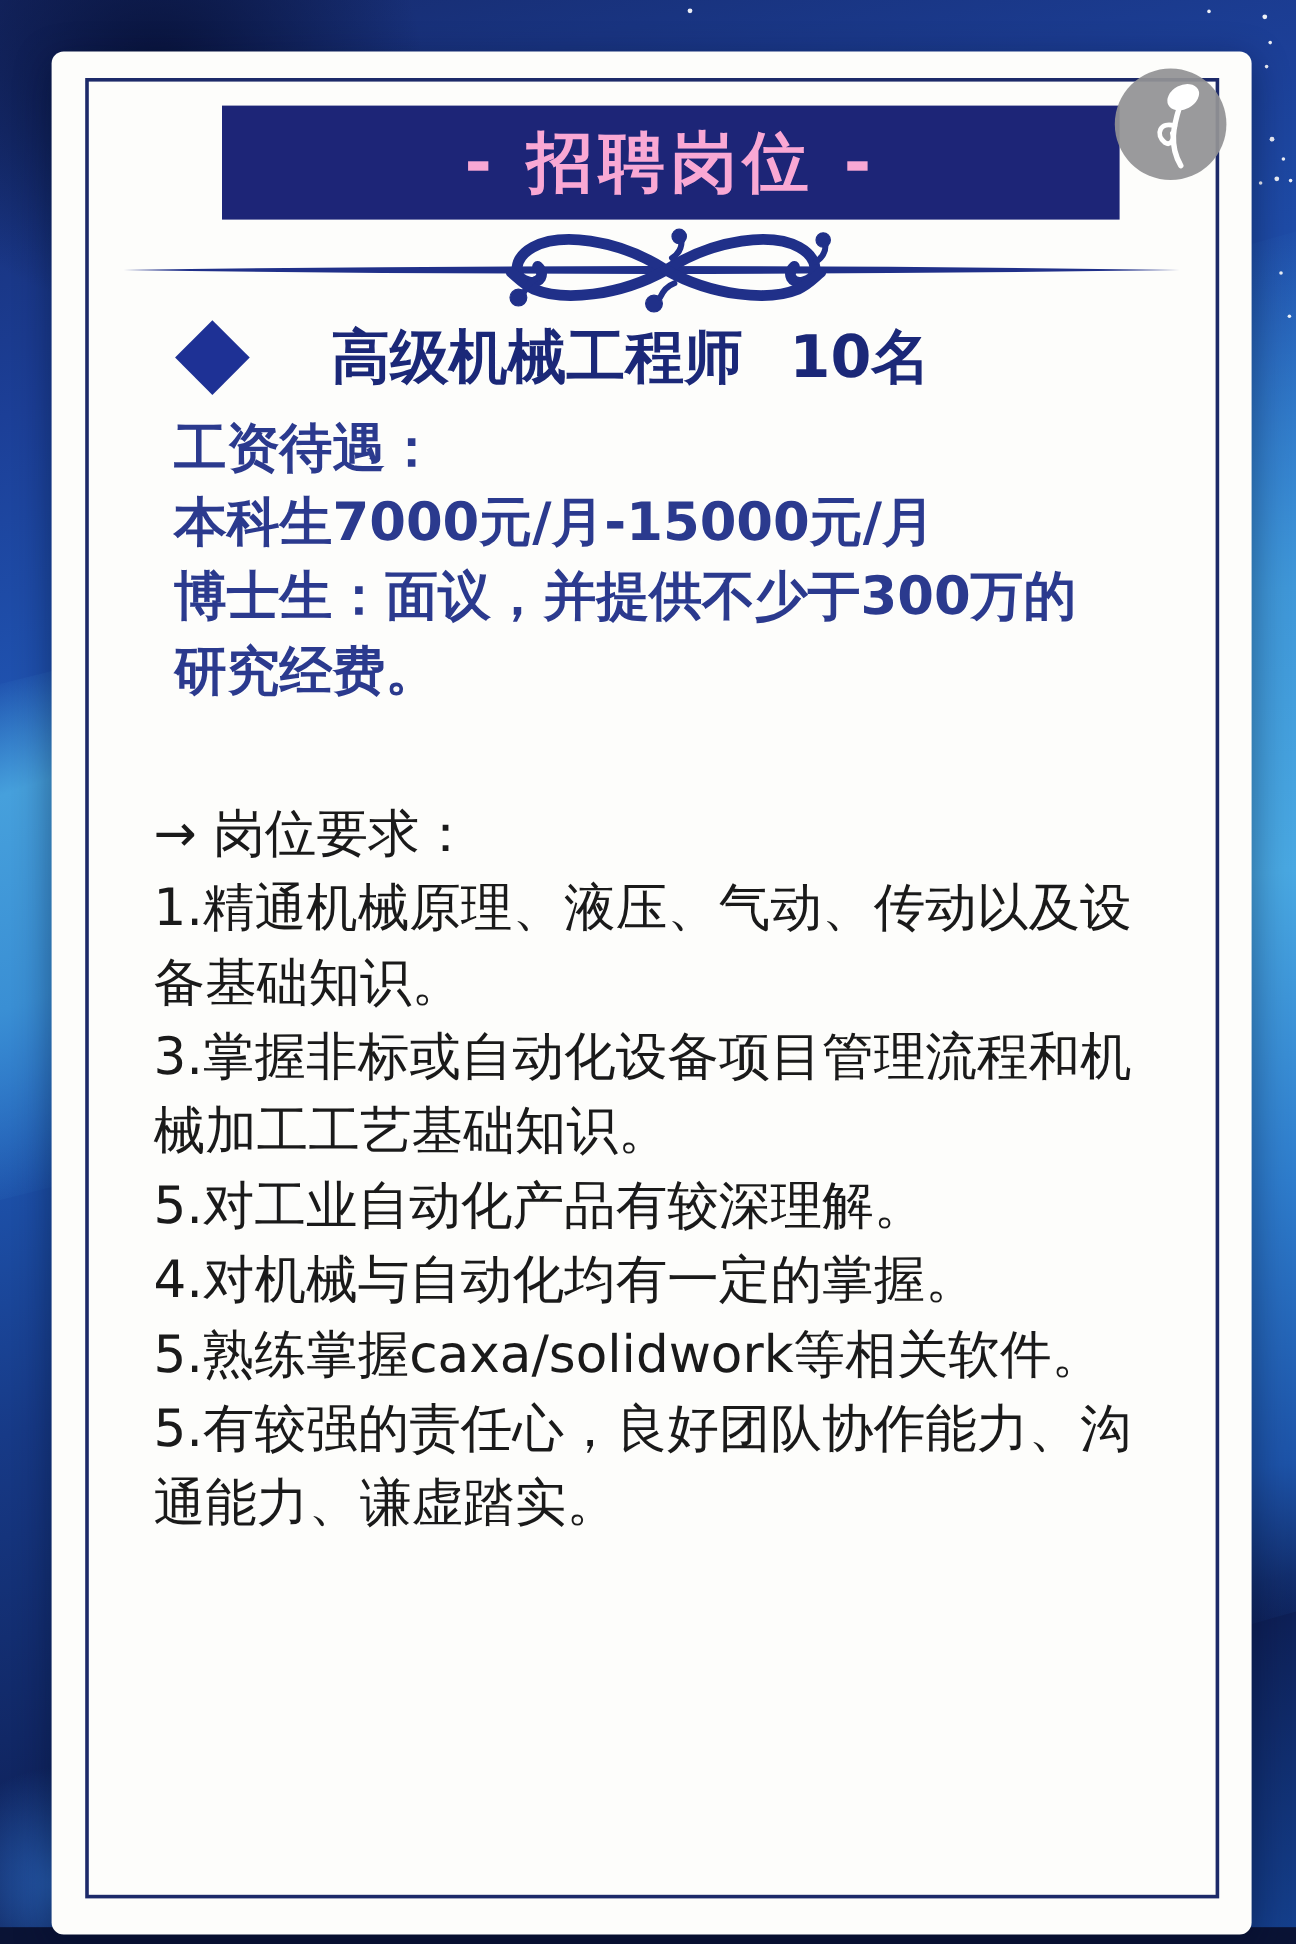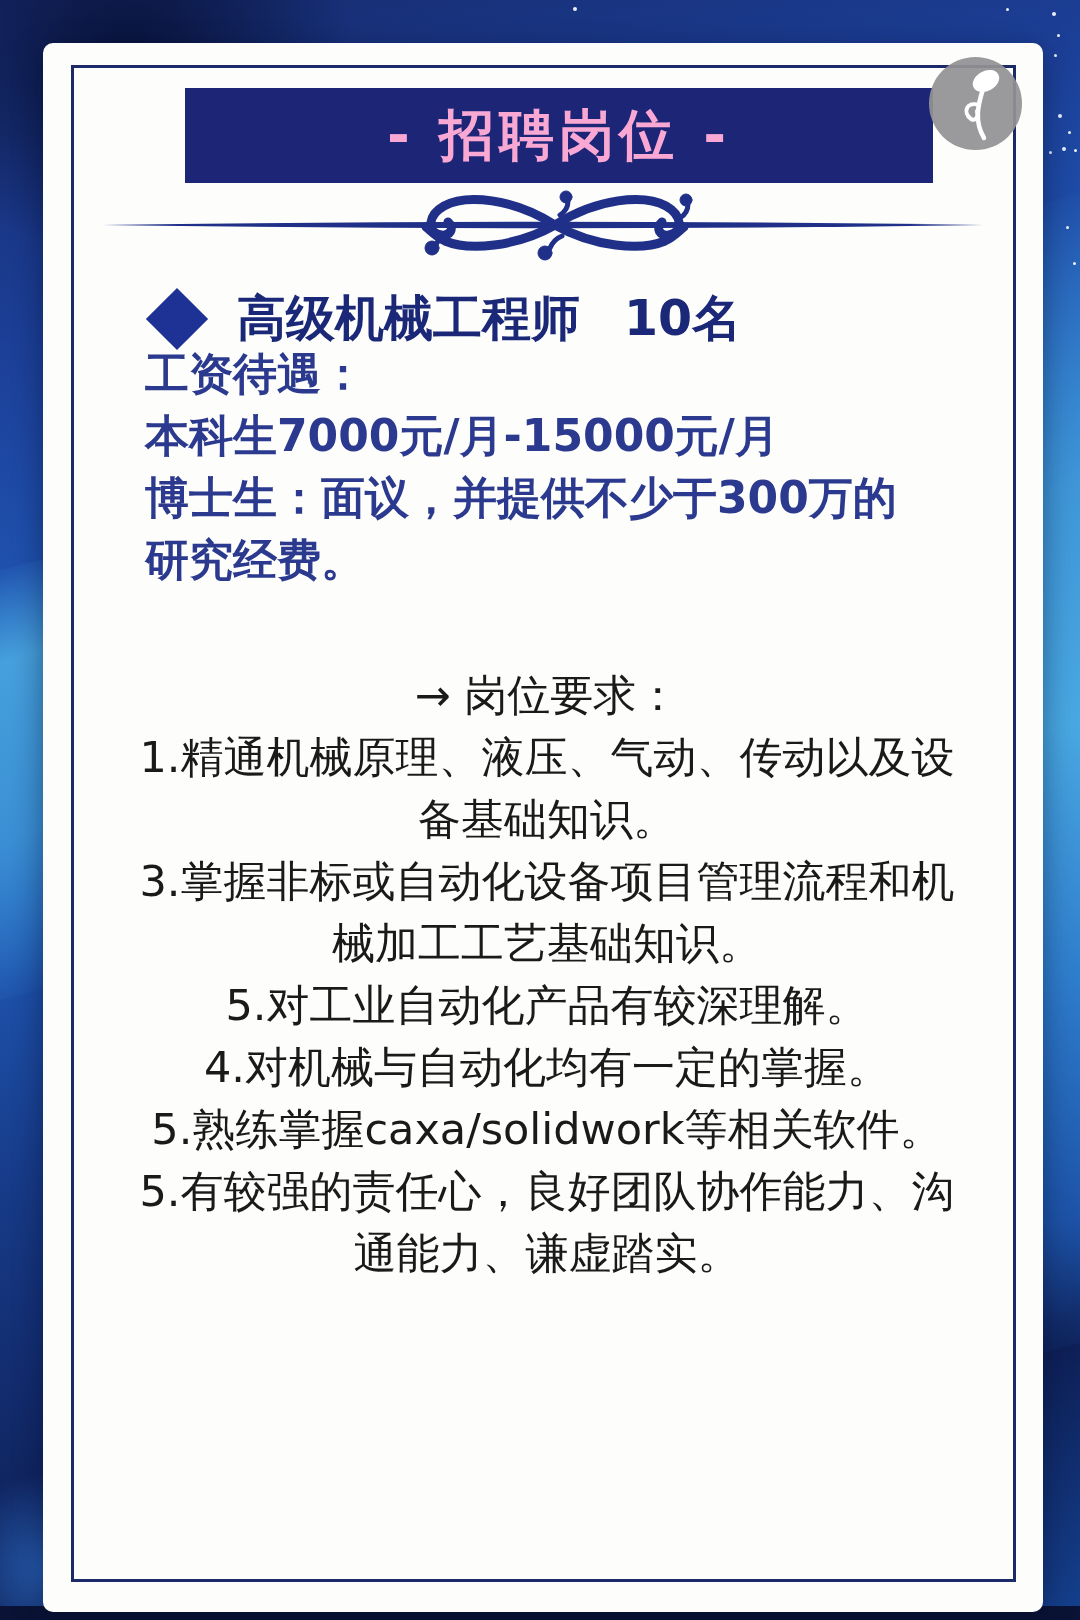--- a/index.html
+++ b/index.html
@@ -66,41 +66,41 @@
 
   .logo-badge {
     position:absolute; left:886px; top:14px; width:93px; height:93px;
     border-radius:50%; background:rgba(146,146,148,.93);
     z-index:3; display:flex; align-items:center; justify-content:center;
   }
 
   .divider-wrap { position:absolute; left:55px; top:142px; width:890px; height:80px; z-index:1; }
 
   .job-row {
-    position:absolute; left:100px; top:240px; height:72px;
+    position:absolute; left:100px; top:219px; height:72px;
     display:flex; align-items:center;
-    color:#1b2878; font-weight:bold; font-size:49px;
+    color:#1b2878; font-weight:bold; font-size:49px;gap:39px;
   }
   .diamond {
     width:44px; height:44px; background:#1e3195;
     transform:rotate(45deg); margin:0 38px 0 12px; flex:none;
   }
-  .job-count { margin-left:44px; }
+  .job-count { }
 
   .salary {
     position:absolute; left:102px; top:300px; width:768px;
     color:#2b3a8e; font-size:44px; line-height:62px; font-weight:400;
   }
   .salary p { margin:0;font-weight:bold; }
 
   .requirements {
     position:absolute; left:85px; top:621px; width:838px;
     color:#1a1a1a; font-size:43px; line-height:62px; font-weight:400;
   }
-  .requirements p { margin:0;text-align:center; }
+  .requirements p { margin:0; }
 </style>
 </head>
 <body>
 
 <div class="canvas">
 
   <div class="bg-base"></div>
   <div class="bg-dark-topleft"></div>
   <div class="bg-sky-left"></div>
   <div class="bg-bottomleft-glow"></div>

